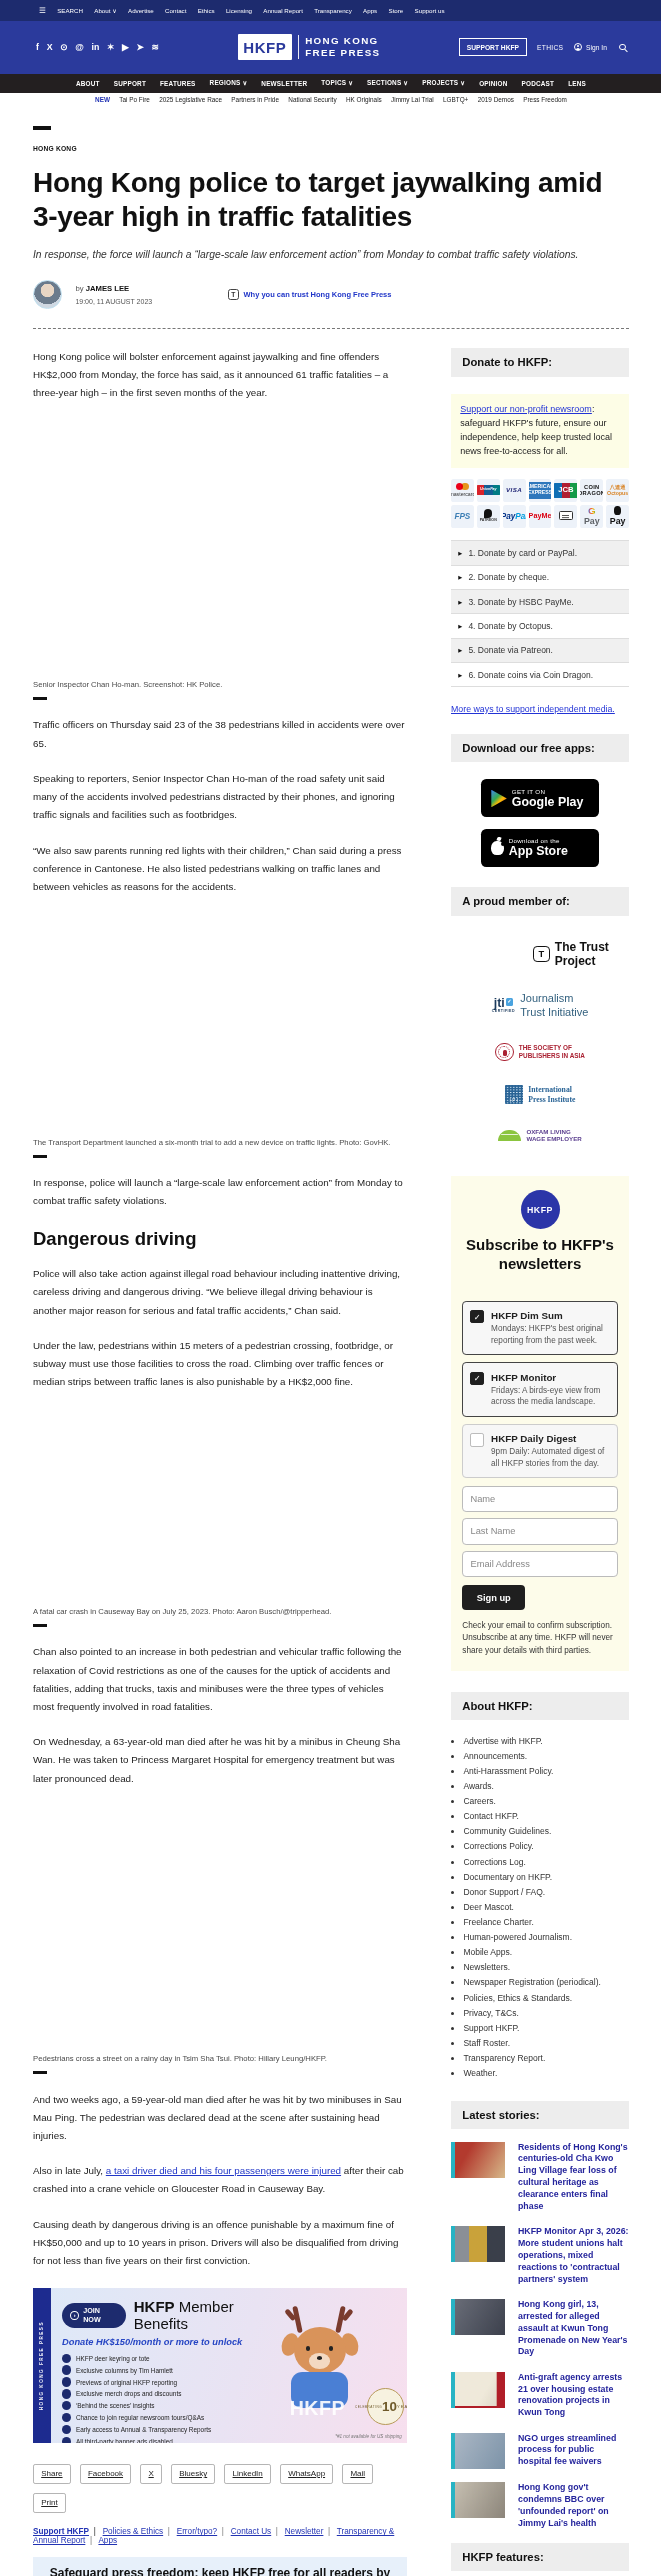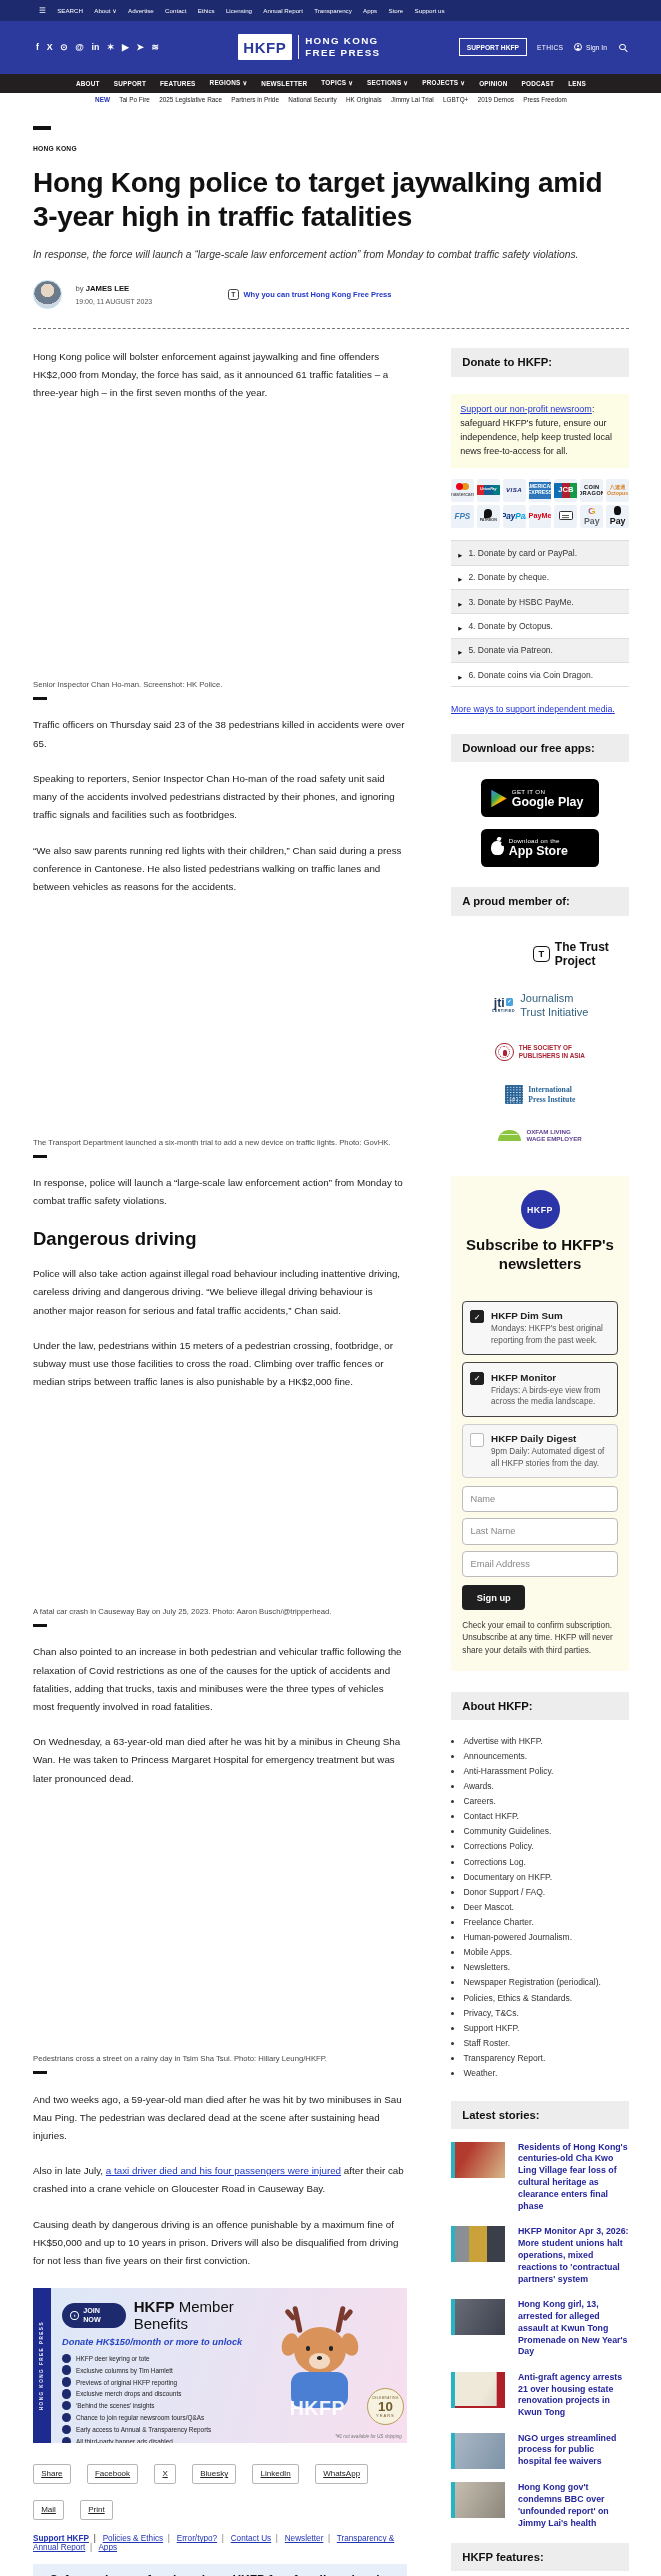--- a/index.html
+++ b/index.html
@@ -76,26 +76,26 @@
   .antler.l::after,.antler.r::after{content:"";position:absolute;width:4.6px;height:13.4px;background:#7a3b2e;border-radius:2.6px;top:1px}
   .antler.l::after{left:-5.7px;transform:rotate(-28deg)}.antler.r::after{right:-5.7px;transform:rotate(28deg)}
   .dhead{position:absolute;top:20.6px;left:13px;width:52px;height:47px;background:#d9935a;border-radius:50%}
   .dear{position:absolute;top:27px;width:15.5px;height:23px;background:#d9935a;border-radius:50%}
   .dear.l{left:1px;transform:rotate(18deg)}.dear.r{right:1px;transform:rotate(-18deg)}
   .deye{position:absolute;width:4.1px;height:4.1px;background:#222;border-radius:50%;top:40px}
   .deye.l{left:25px}.deye.r{right:25px}
   .dmuzzle{position:absolute;top:47px;left:28px;width:20.6px;height:15.5px;background:#f3d9c2;border-radius:50%}
   .dnose{position:absolute;top:50px;left:36px;width:5.2px;height:3.6px;background:#222;border-radius:50%}
   .dbody{position:absolute;top:66px;left:10.3px;width:57px;height:36px;background:#4a7fd4;border-radius:11.3px}
-  .tenbadge{position:absolute;right:3.1px;bottom:17.5px;width:37px;height:37px;border-radius:50%;background:#f7f2e0;border:1px solid #b89a5a;display:flex;flex-direction:column;align-items:center;justify-content:center;color:#6f5a2a}
+  .tenbadge{position:absolute;right:3.1px;bottom:17.5px;width:37px;height:37px;border-radius:50%;background:#f7f2e0;border:1px solid #b89a5a;display:flex;align-items:center;justify-content:center;color:#6f5a2a}
   .tenbadge .c{font-size:3.1px;letter-spacing:0.5px}.tenbadge .n{font-size:13.4px;font-weight:bold;line-height:1}.tenbadge .y{font-size:4.1px;letter-spacing:1px}
   .mwater{position:absolute;right:62px;bottom:23px;color:rgba(255,255,255,.9);font-size:19.6px;font-weight:bold;letter-spacing:0.5px}
   .mnote{position:absolute;right:5.2px;bottom:4.1px;font-size:4.6px;color:#777;font-style:italic}
   
-  .sharerow{display:flex;gap:16px;flex-wrap:wrap}
+  .sharerow{display:flex;gap:9px;flex-wrap:wrap}
   .sharebtn{border:0.5px solid #b5b5b5;border-radius:2.1px;padding:4.6px 7.2px;font-size:8px;color:#222;text-decoration:underline;background:#fff}
   .linksrow{margin:14.4px 0 3.1px;font-size:8.2px}
   .flink{color:#2233b4;text-decoration:underline}
   .flink:first-of-type{font-weight:bold}
   .flink:not(:last-of-type)::after{content:"  |  ";color:#777;text-decoration:none;display:inline-block;white-space:pre}
   .bluebox{margin-top:11.3px;background:#e7f0fa;padding:9.8px 5.2px;text-align:center;font-size:12px;font-weight:bold;color:#111}
   .bluebox a{color:#2036c8;text-decoration:underline}
   .doncard{border:0.5px solid #ddd;border-radius:7.2px;margin-top:16.5px;padding:12.4px 13.4px 14.4px}
   
   .org{display:flex;align-items:center;gap:5.2px}
@@ -158,21 +158,21 @@
   .mini .pay:nth-child(12) .icn::before{box-shadow:0 2.1px 0 #555}
   .pay:nth-child(13) .lbl{font-size:8.8px;color:#5f6368}
   .pay:nth-child(13) .lbl b{background:linear-gradient(90deg,#4285f4,#ea4335,#fbbc04,#34a853);-webkit-background-clip:text;background-clip:text;color:transparent;font-size:9.8px}
   .pay:nth-child(14) .icn{display:block;width:7.2px;height:8.8px;background:#111;border-radius:46% 46% 44% 44%}
   .pay:nth-child(14) .lbl{font-size:8.8px;color:#111}
   
   .sideheading{background:#ededed;padding:8.2px 11.3px;font-size:11.3px;font-weight:bold;color:#111}
   .yellowbox{background:#fdfde6;padding:9.3px 9.3px;font-size:9px;line-height:1.55;color:#222;margin-top:17.5px}
   .yellowbox a{color:#2233d6;text-decoration:underline}
   .sidecol .paygrid.mini{margin:10.3px 0 12.4px;gap:3.1px}
-  .acc{display:flex;align-items:flex-end;gap:6.2px;padding:6.7px 7.2px;font-size:8.5px;color:#333;border-bottom:0.5px solid #ddd}
+  .acc{display:flex;align-items:center;gap:6.2px;padding:6.7px 7.2px;font-size:8.5px;color:#333;border-bottom:0.5px solid #ddd}
   .acc:first-of-type{border-top:0.5px solid #ddd}
   .acc:nth-of-type(odd){background:#f0f0f0}
   .acc .tri{font-size:5.2px;color:#111}
   .morelink{display:inline-block;margin:16.5px 0 19.6px;color:#2233d6;text-decoration:underline;font-size:8.8px}
   .sidecol .storebadge{margin:0 auto;display:flex}
   .sb1{margin-top:17.5px !important}
   .sb2{margin-top:11.3px !important;margin-bottom:8.2px}
   .sideheading.mt{margin-top:20.6px}
   
   .newsbox{background:#fdfcea;padding:14.4px 11.3px;margin-top:29px}

